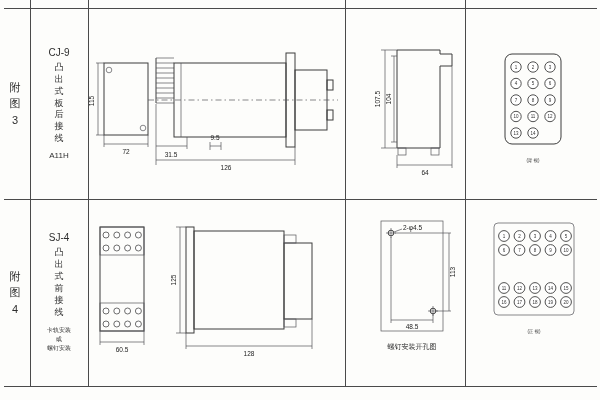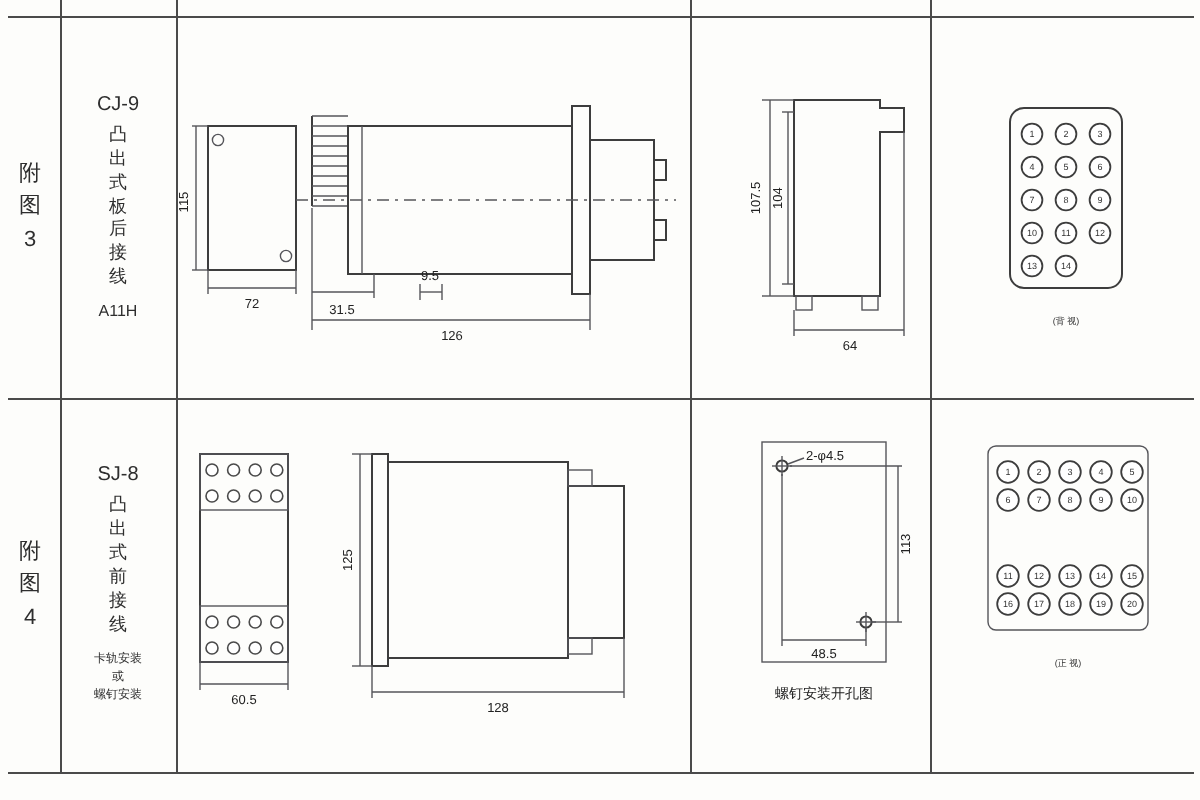--- a/index.html
+++ b/index.html
@@ -154,21 +154,21 @@
     </g>
   </svg>
 
   <div class="cell" style="left:0;top:199px;width:30px;height:187px">
     <div class="stack" style="font-size:11px;line-height:1.5">附
 图
 4</div>
   </div>
 
   <div class="cell" style="left:30px;top:199px;width:58px;height:187px">
-    <div style="font-size:10px;margin-bottom:4px">SJ-8</div>
+    <div style="font-size:10px;margin-bottom:4px">SJ-4</div>
     <div class="stack" style="font-size:9px;line-height:1.32">凸
 出
 式
 前
 接
 线</div>
     <div class="stack" style="font-size:6px;line-height:1.5;margin-top:7px">卡轨安装
 或
 螺钉安装</div>
   </div>

